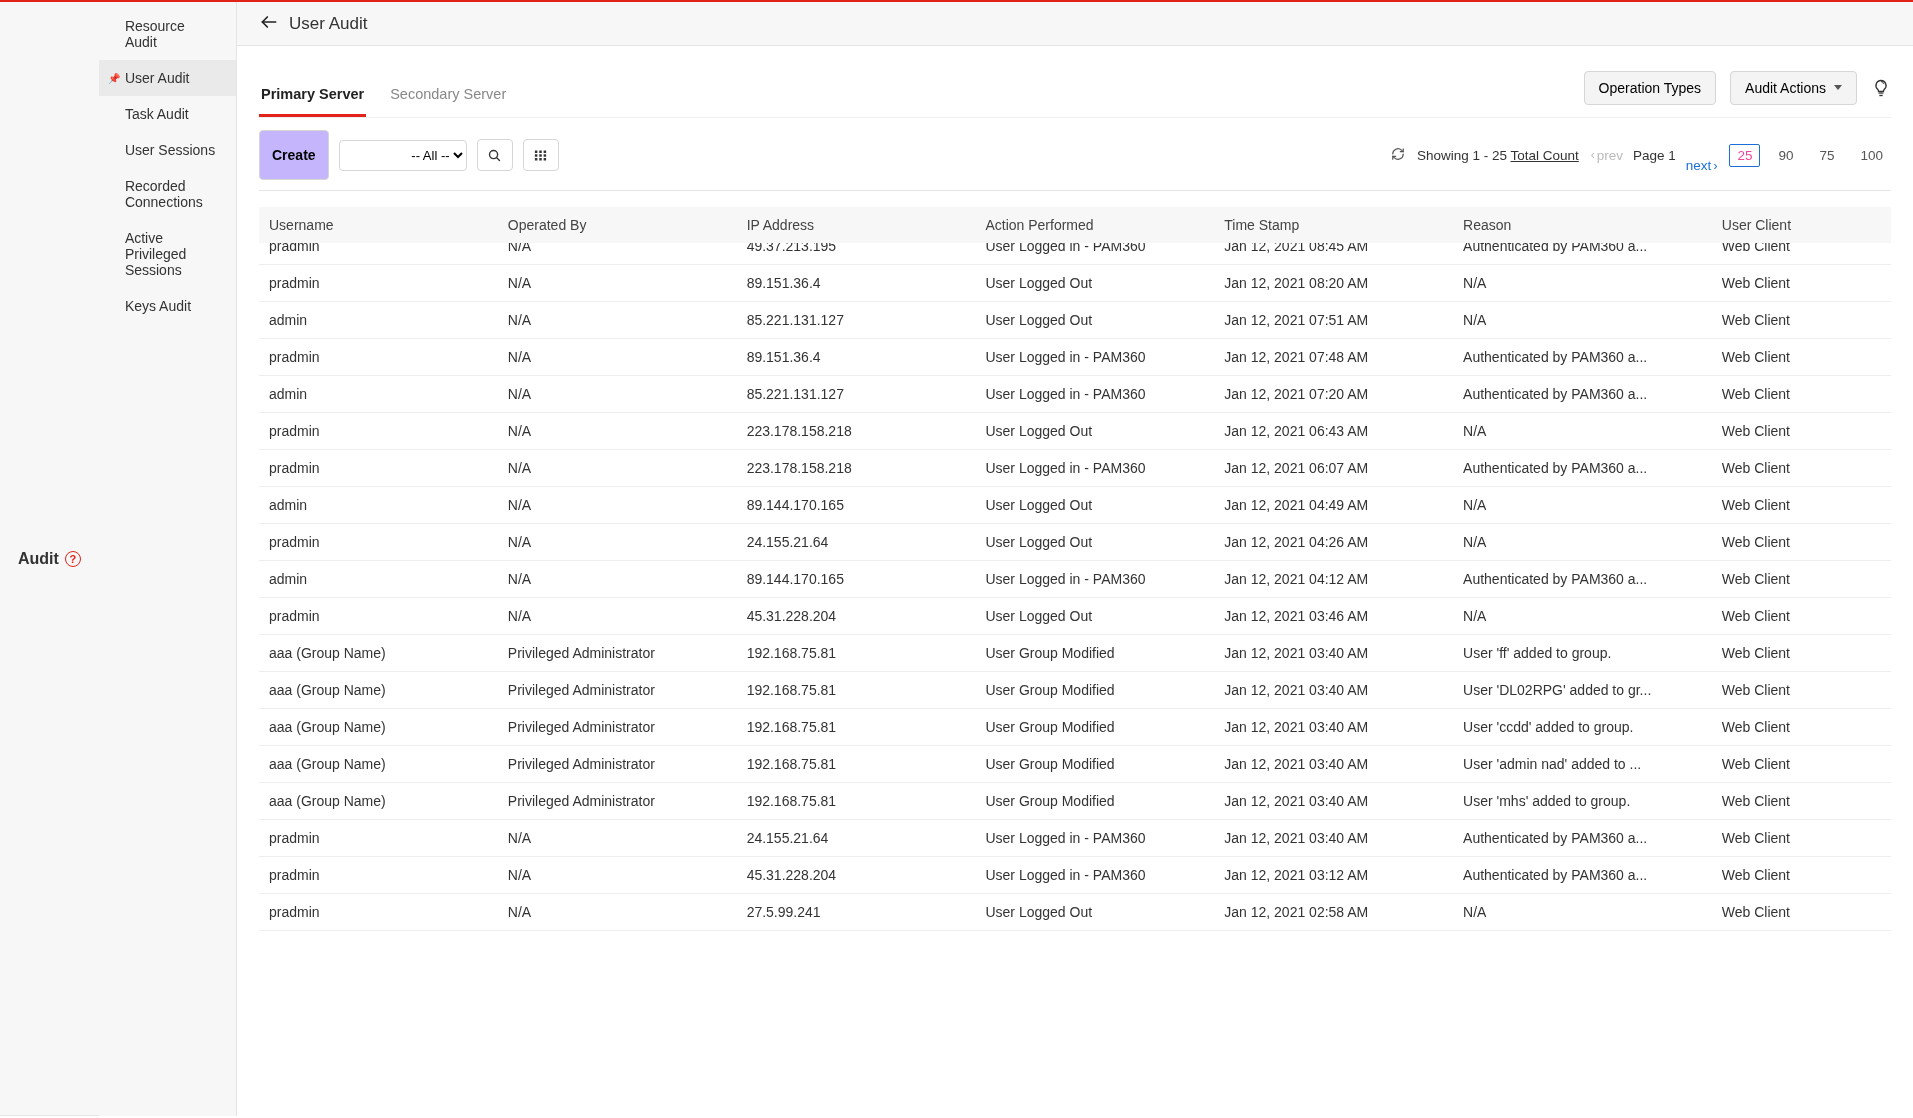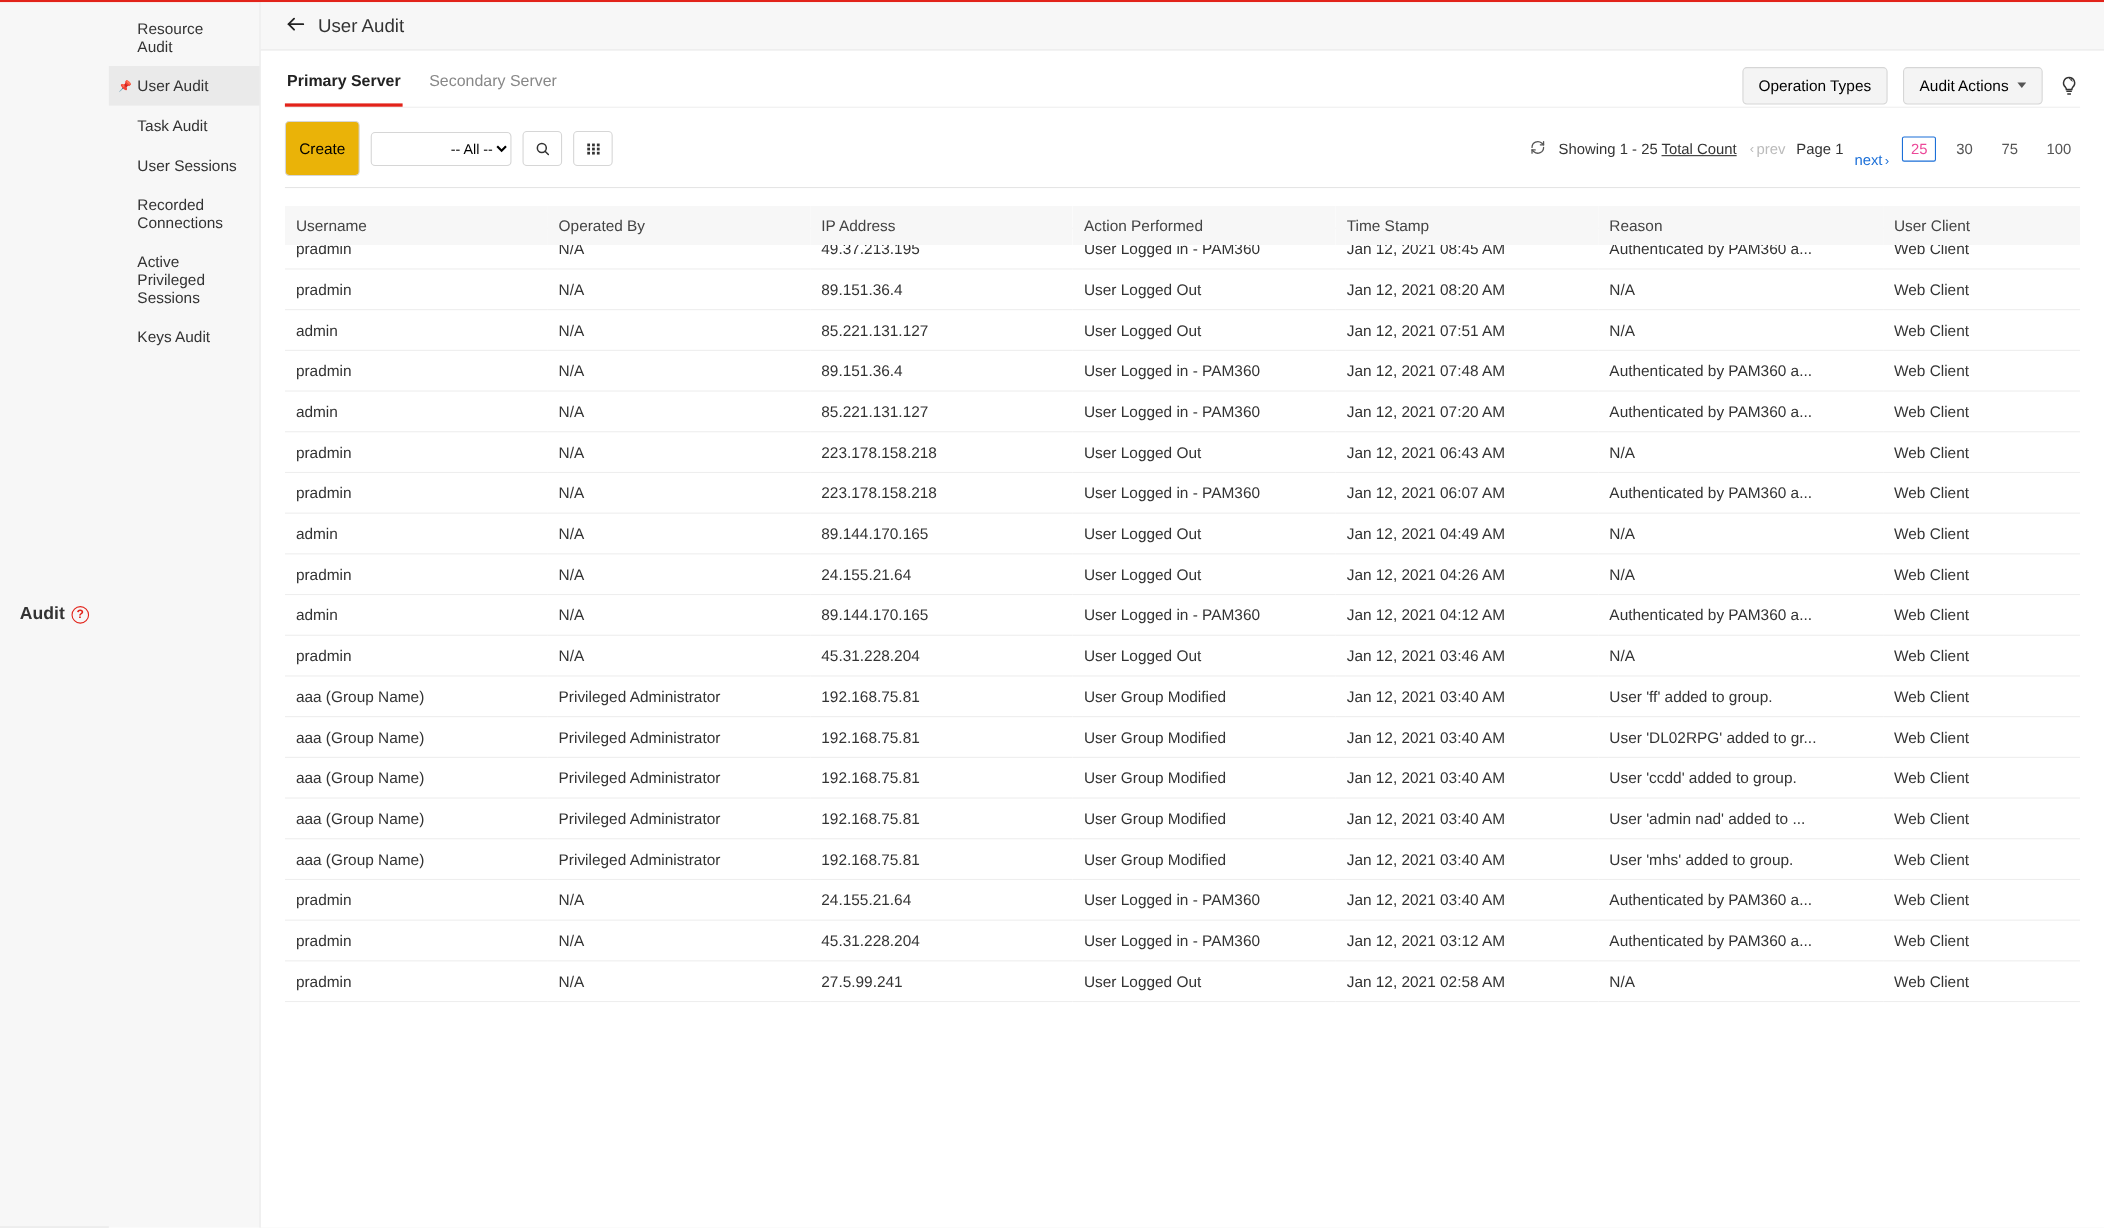--- a/index.html
+++ b/index.html
@@ -87,21 +87,21 @@
     flex-direction: column;
     overflow: hidden;
   }
   .tabs-row {
     display: flex;
     align-items: center;
     justify-content: space-between;
     border-bottom: 1px solid #efefef;
     margin-bottom: 12px;
   }
-  .tabs { display: flex; gap: 22px; }
+  .tabs { display: flex; gap: 22px; margin-top: 20px; }
   .tab {
     padding: 8px 2px 12px 2px;
     cursor: pointer;
     color: #888;
     font-size: 14.5px;
   }
   .tab.active {
     color: #222;
     font-weight: 600;
     border-bottom: 3px solid #e2231a;
@@ -112,26 +112,27 @@
     border: 1px solid #d6d6d6;
     border-radius: 4px;
     padding: 8px 14px;
     font-size: 14px;
     cursor: pointer;
     display: inline-flex;
     align-items: center;
     gap: 8px;
   }
   .btn-white {
-    background: #eab308;
+    background: #c4b5fd;
     border: 1px solid #d6d6d6;
     border-radius: 4px;
     padding: 16px 12px;
     font-size: 14px;
     cursor: pointer;
+    font-weight: bold;
   }
   .caret-down {
     width: 0; height: 0;
     border-left: 4px solid transparent;
     border-right: 4px solid transparent;
     border-top: 5px solid #555;
   }
   .idea-icon {
     width: 20px; height: 20px;
   }
@@ -323,21 +324,21 @@
               <span>prev</span>
             </span>
             <span>Page 1</span>
             <span class="nav enabled">
               <span>next</span>
               <span class="chevron">›</span>
             </span>
           </span>
           <span class="page-sizes" id="page-sizes">
               <span class="page-size active">25</span>
-              <span class="page-size">30</span>
+              <span class="page-size">90</span>
               <span class="page-size">75</span>
               <span class="page-size">100</span>
             </span>
         </div>
       </div>
 
       <div class="table-wrap">
         <table class="audit">
           <colgroup>
             <col class="c-user">

